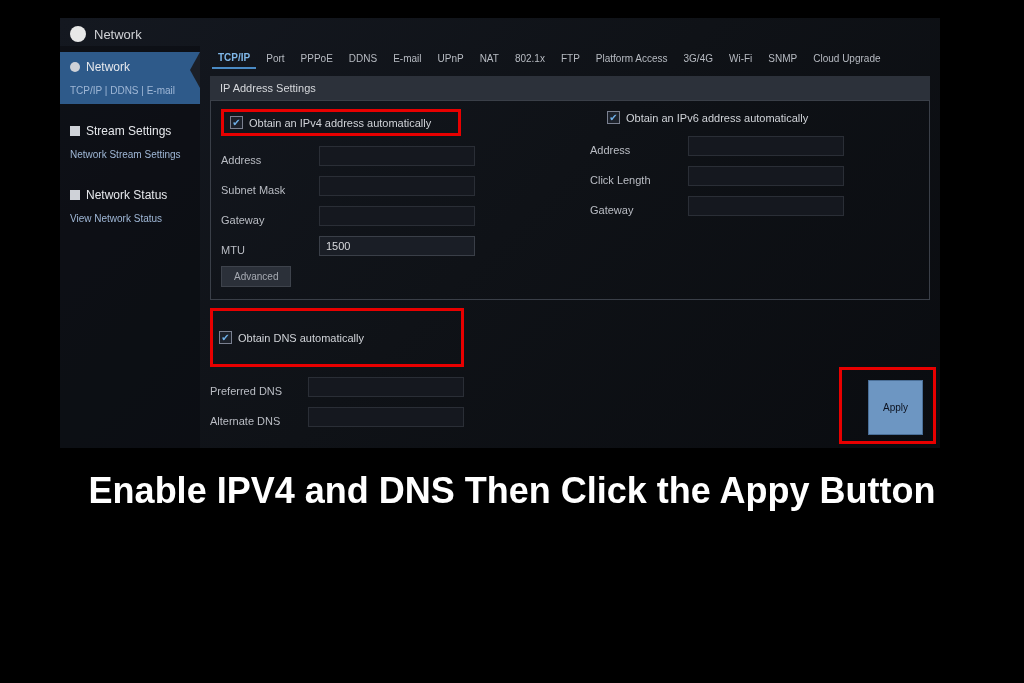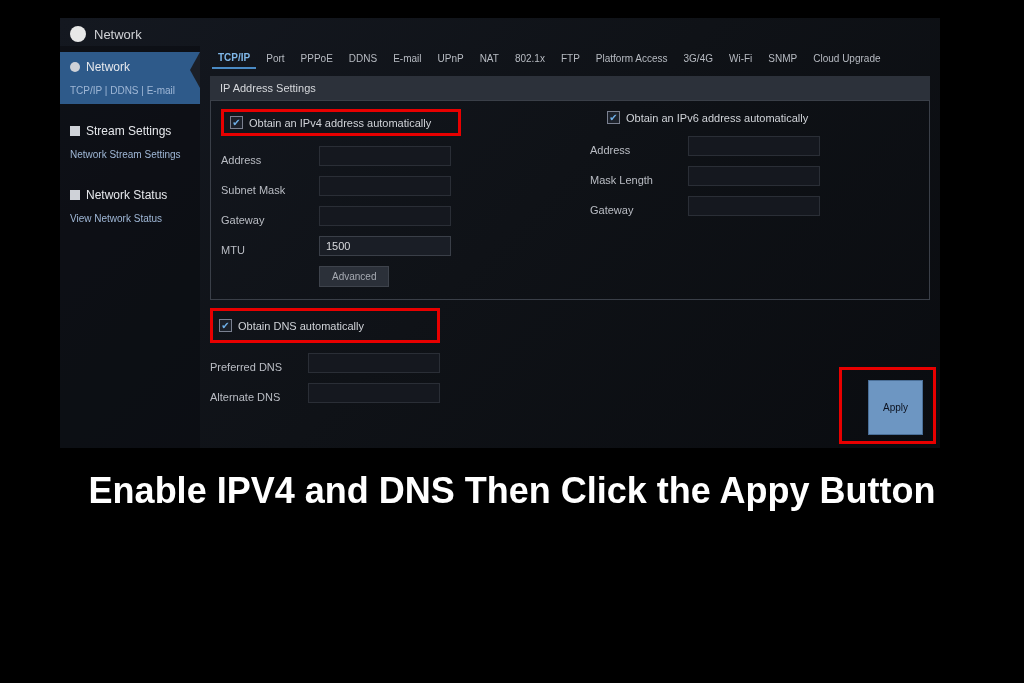--- a/index.html
+++ b/index.html
@@ -162,46 +162,45 @@
     font-size: 11px;
   }
   .form-label {
     width: 98px;
     color: #babdc4;
   }
   .form-input {
     background: #1a1e26;
     border: 1px solid #3a3f48;
     height: 20px;
-    width: 132px;
+    width: 156px;
     color: #d8dadd;
     font-size: 11px;
     padding: 0 6px;
   }
   .form-input.disabled {
     background: #15181f;
     color: #6a6f78;
     border-color: #2a2e36;
   }
   .advanced-btn {
     display:inline-block;
     background: #2b3039;
     border: 1px solid #3e434c;
     color: #a6aab2;
     font-size: 10px;
     padding: 4px 12px;
     margin-top: 10px;
-    margin-left: 98px;
     cursor: pointer;
   }
   .dns-section { margin-top: 8px; }
   .dns-check.boxed {
     border: 3px solid #e80000;
-    padding: 8px 6px;
-    width: 230px;
+    padding: 20px 6px;
+    width: 254px;
   }
   .apply-wrap {
     position: absolute;
     right: 4px;
     bottom: 4px;
     border: 3px solid #e80000;
     padding: 10px 10px 6px 26px;
   }
   .apply-btn {
     background: #6d96c2;
@@ -315,21 +314,21 @@
           <div class="col">
             <div class="check-row">
               <span class="checkbox checked"></span>
               <span>Obtain an IPv6 address automatically</span>
             </div>
             <div class="form-row">
               <span class="form-label">Address</span>
               <input class="form-input disabled" readonly="" style="">
             </div>
             <div class="form-row">
-              <span class="form-label">Mask Length</span>
+              <span class="form-label">Click Length</span>
               <input class="form-input disabled" readonly="" style="">
             </div>
             <div class="form-row">
               <span class="form-label">Gateway</span>
               <input class="form-input disabled" readonly="" style="">
             </div>
           </div>
         </div>
       </div>
 

